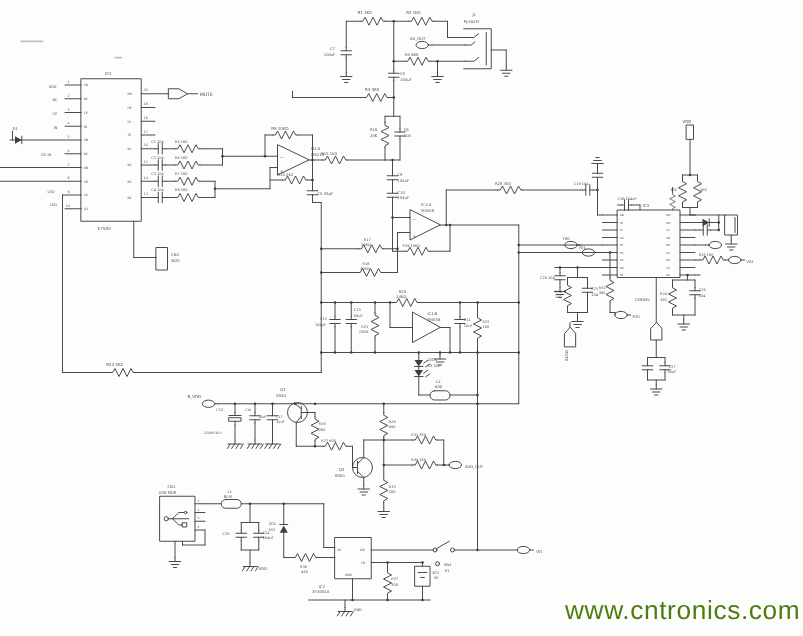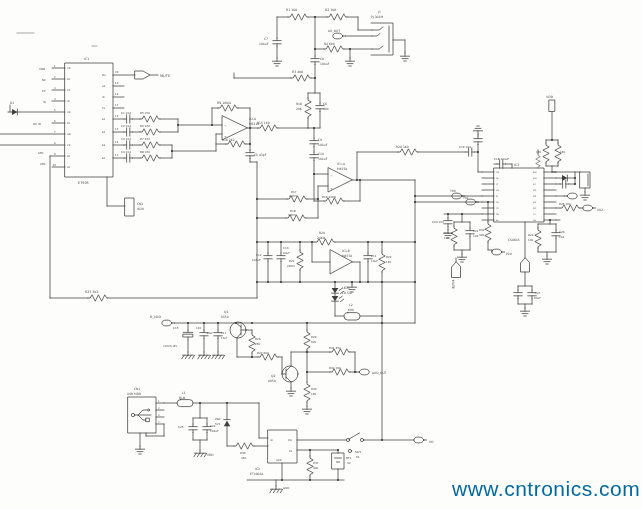--- a/index.html
+++ b/index.html
@@ -533,14 +533,14 @@
         <text x="533" y="185" font-size="2.2">LX</text>
         <text x="533" y="191" font-size="2.2">VD</text>
         <text x="533" y="197" font-size="2.2">D0</text>
         <text x="533" y="203" font-size="2.2">D1</text>
         <text x="533" y="209" font-size="2.2">RX</text>
         <text x="533" y="215" font-size="2.2">TX</text>
         <text x="533" y="221" font-size="2.2">VS</text>
       </g>
 </svg>
 
-<div id="wm" style="color: #0369a1; text-align: center;">www.cntronics.com</div>
+<div id="wm" style="color: #4d7c0f; text-align: center;">www.cntronics.com</div>
 </div>
 
 </body></html>

